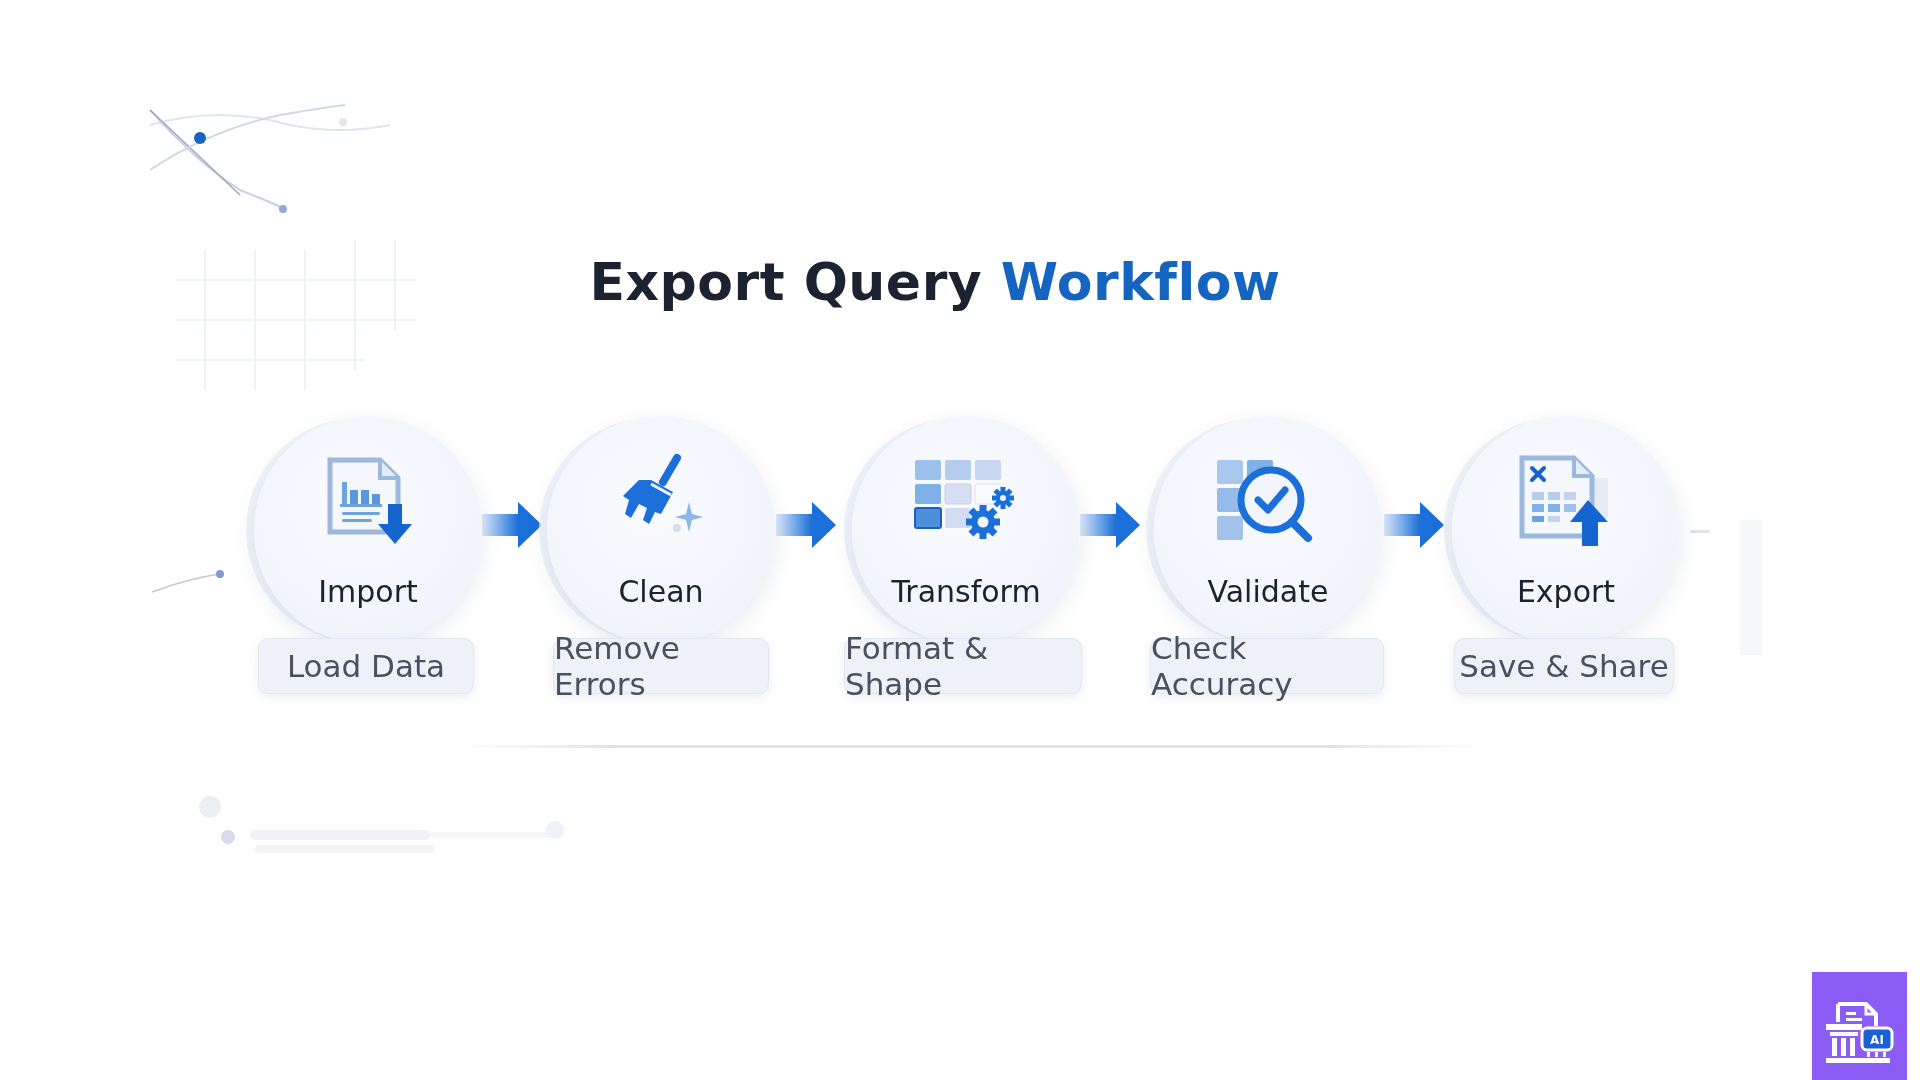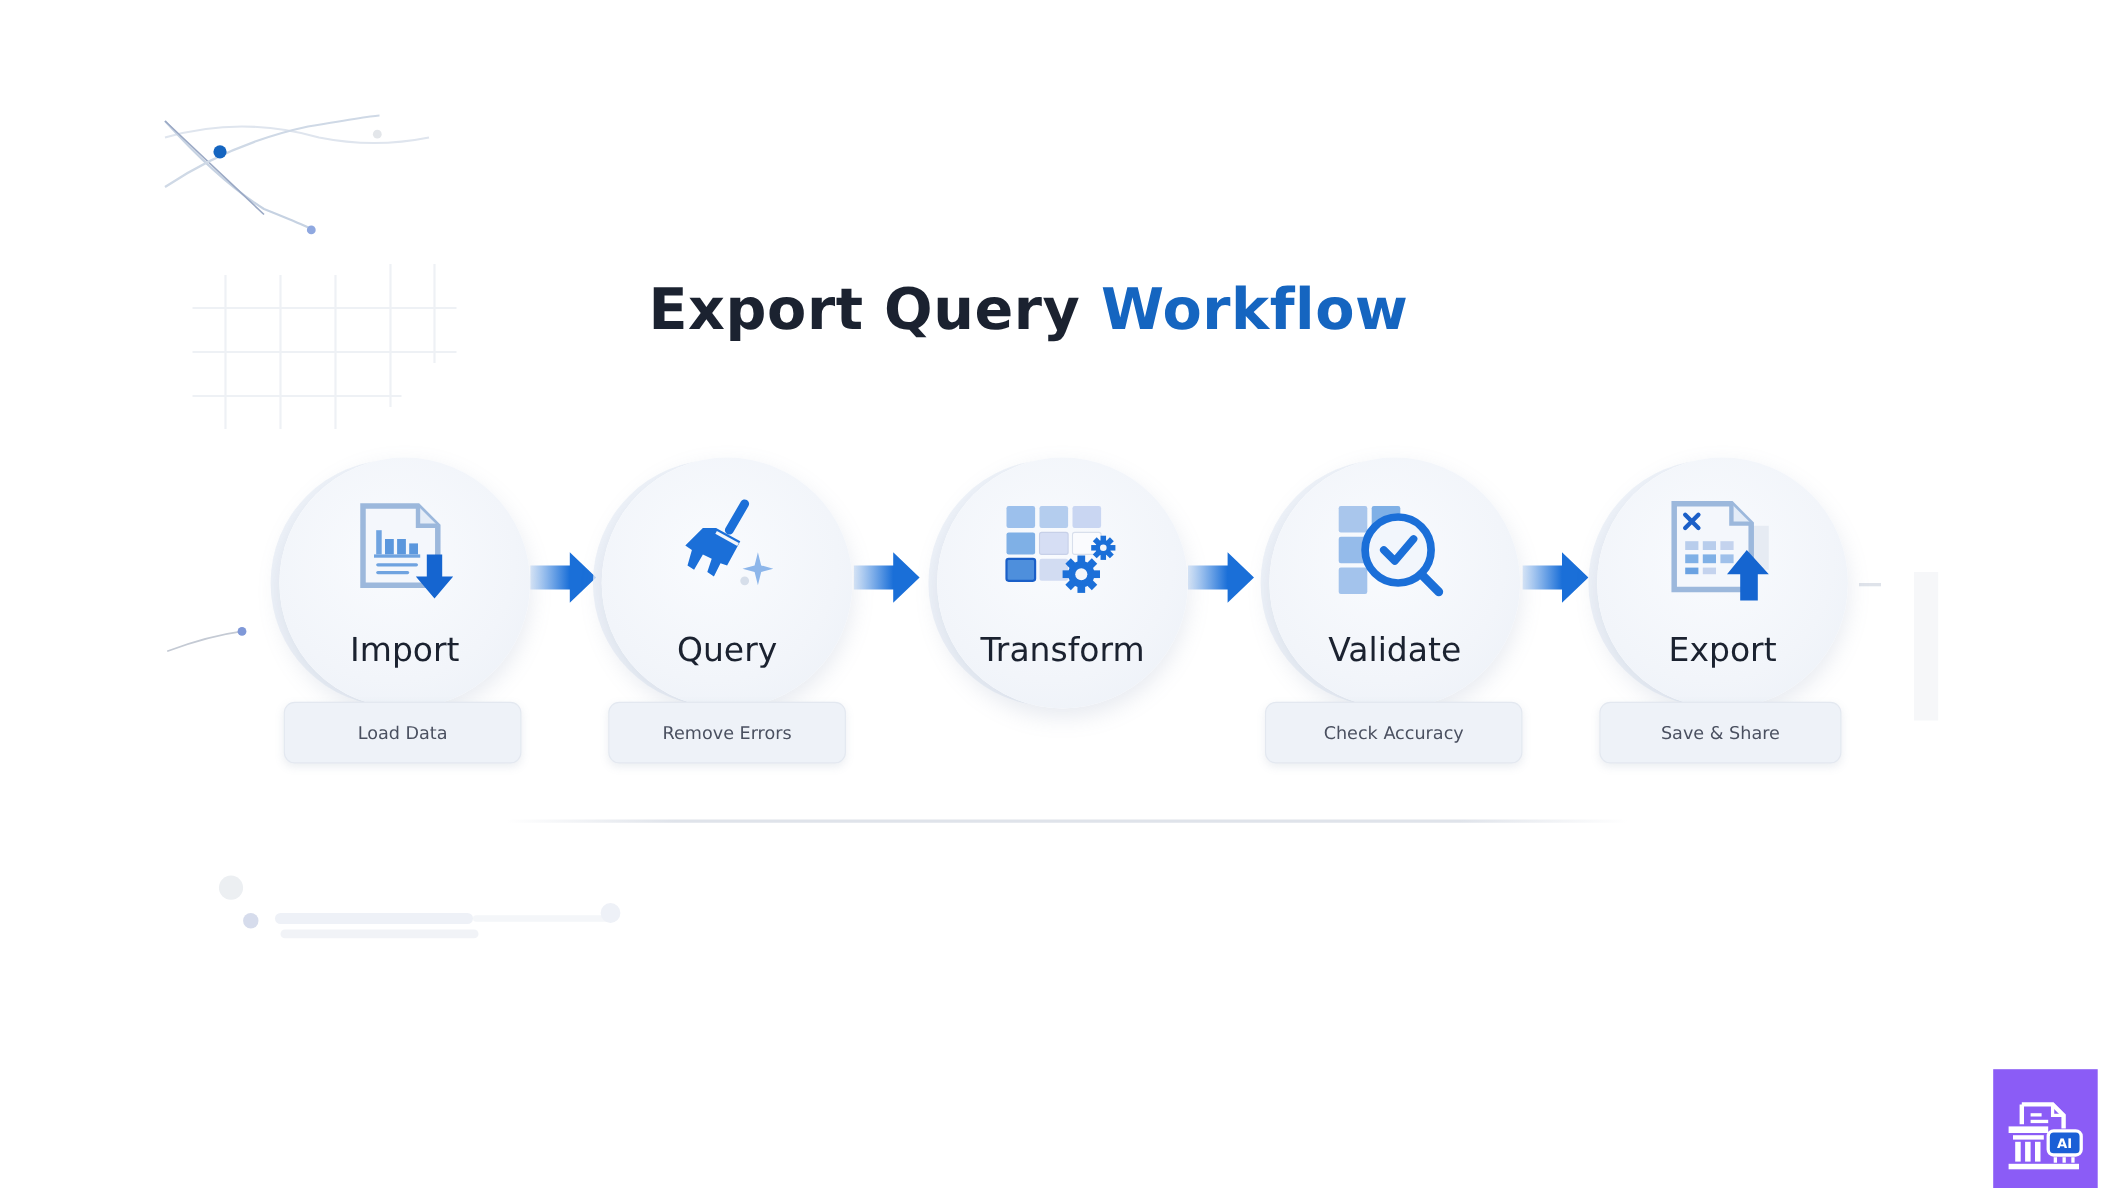--- a/index.html
+++ b/index.html
@@ -25,21 +25,21 @@
   .icon { position:absolute; left:70px; top:36px; width:100px; height:100px; }
   .step-label {
     position:absolute; left:0; top:158px; width:240px; text-align:center;
     font-size:30px; font-weight:400; color:#1b2230;
   }
   .pill {
     position:absolute; top:222px; height:54px; border-radius:10px;
     background:#eef2f8; border:1px solid #e3e8f0;
     box-shadow:0 3px 8px rgba(120,140,170,0.15);
     display:flex; align-items:center; justify-content:center;
-    font-size:16px; color:#4a5060;
+    font-size:31px; color:#4a5060;
   }
   .arrow { position:absolute; top:500px; width:62px; height:50px; }
   .divider {
     position:absolute; left:460px; top:745px; width:1020px; height:3px;
     background:linear-gradient(90deg, rgba(220,225,232,0) 0%, #dfe3ea 15%, #dfe3ea 85%, rgba(220,225,232,0) 100%);
     border-radius:2px;
   }
   .logo {
     position:absolute; left:1812px; top:972px; width:95px; height:123px;
     background:#8b5cf6; display:flex; align-items:center; justify-content:center;
@@ -113,21 +113,21 @@
 
 <div class="step" style="left:541px;">
   <div class="circle"></div>
   <svg class="icon" viewBox="0 0 100 100">
     <path d="M66,6 L52,30" stroke="#1b6fd8" stroke-width="8" stroke-linecap="round"></path>
     <path d="M40,28 L62,40 L50,62 L44,60 L38,72 L32,68 L36,56 L28,52 L20,66 L14,62 L18,48 L12,44 L28,28 Z" fill="#1b6fd8"></path>
     <path d="M40,32 L60,43" stroke="#f2f5fa" stroke-width="3"></path>
     <path d="M78,50 L81,62 L92,65 L81,68 L78,80 L75,68 L64,65 L75,62 Z" fill="#8db6ea"></path>
     <circle cx="66" cy="76" r="4" fill="#d6deea"></circle>
   </svg>
-  <div class="step-label">Query</div>
+  <div class="step-label">Clean</div>
   <div class="pill" style="left:12px;width:214px;">Remove Errors</div>
 </div>
 
 <svg class="arrow" style="left:776px;" viewBox="0 0 62 50">
   <defs>
       <linearGradient id="ag2" x1="0" x2="1">
         <stop offset="0" stop-color="#1a6fd8" stop-opacity="0.15"></stop>
         <stop offset="0.6" stop-color="#1a6fd8"></stop>
       </linearGradient>
     </defs>
@@ -166,20 +166,21 @@
         <rect x="-2.5" y="-11" width="5" height="5" transform="rotate(45)"></rect>
           <rect x="-2.5" y="6" width="5" height="5" transform="rotate(45)"></rect>
         <rect x="-11" y="-2.5" width="5" height="5" transform="rotate(45)"></rect>
           <rect x="6" y="-2.5" width="5" height="5" transform="rotate(45)"></rect>
       </g>
     </g>
     <circle cx="72" cy="70" r="5.5" fill="#f2f5fa"></circle>
     <circle cx="92" cy="46" r="3" fill="#f2f5fa"></circle>
   </svg>
   <div class="step-label">Transform</div>
+  <div class="pill" style="left:-2px;width:236px;">Format &amp; Shape</div>
 </div>
 
 <svg class="arrow" style="left:1080px;" viewBox="0 0 62 50">
   <defs>
       <linearGradient id="ag3" x1="0" x2="1">
         <stop offset="0" stop-color="#1a6fd8" stop-opacity="0.15"></stop>
         <stop offset="0.6" stop-color="#1a6fd8"></stop>
       </linearGradient>
     </defs>
   <path d="M0,14 H36 V2 L60,25 L36,48 V36 H0 Z" fill="url(#ag3)"></path>

